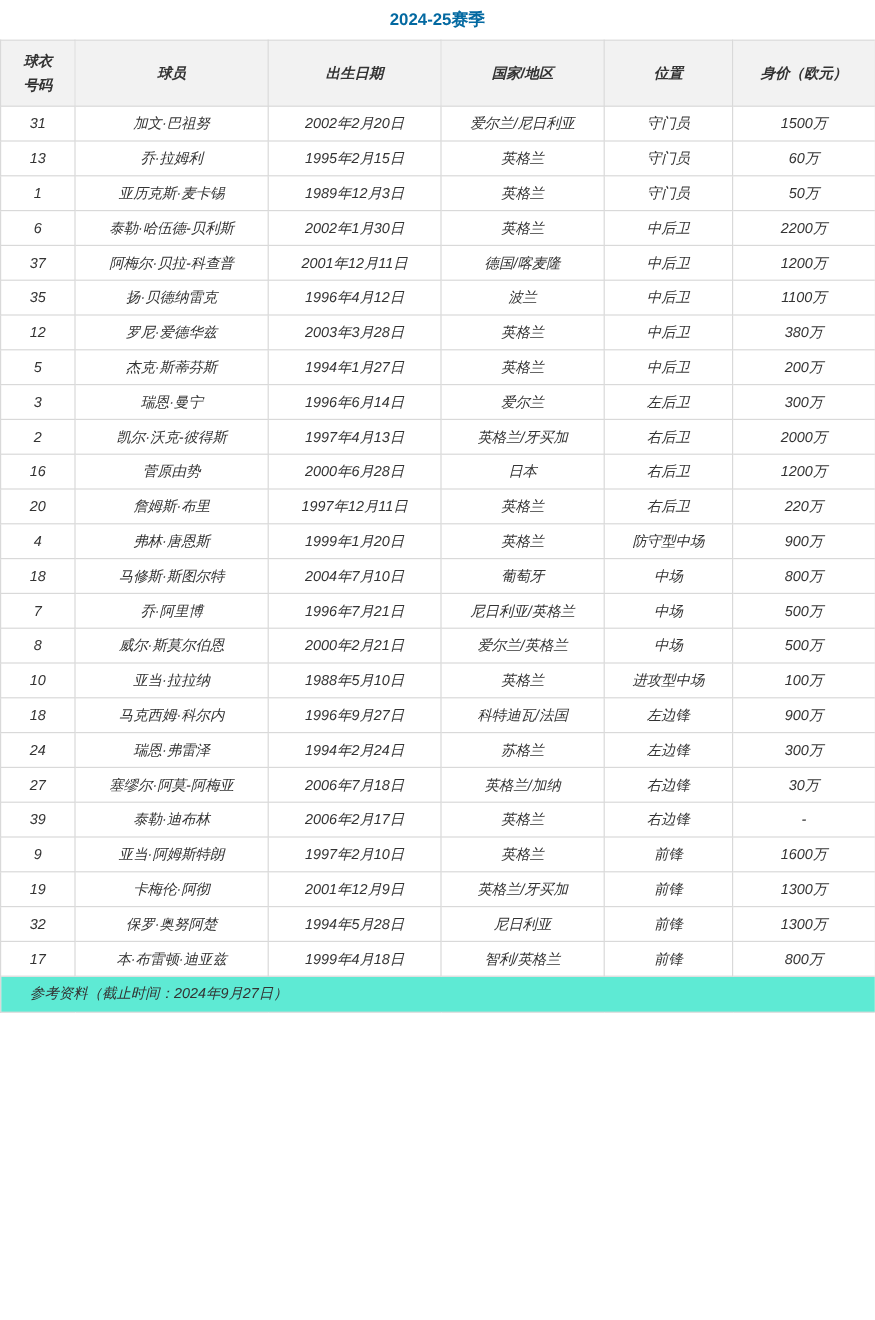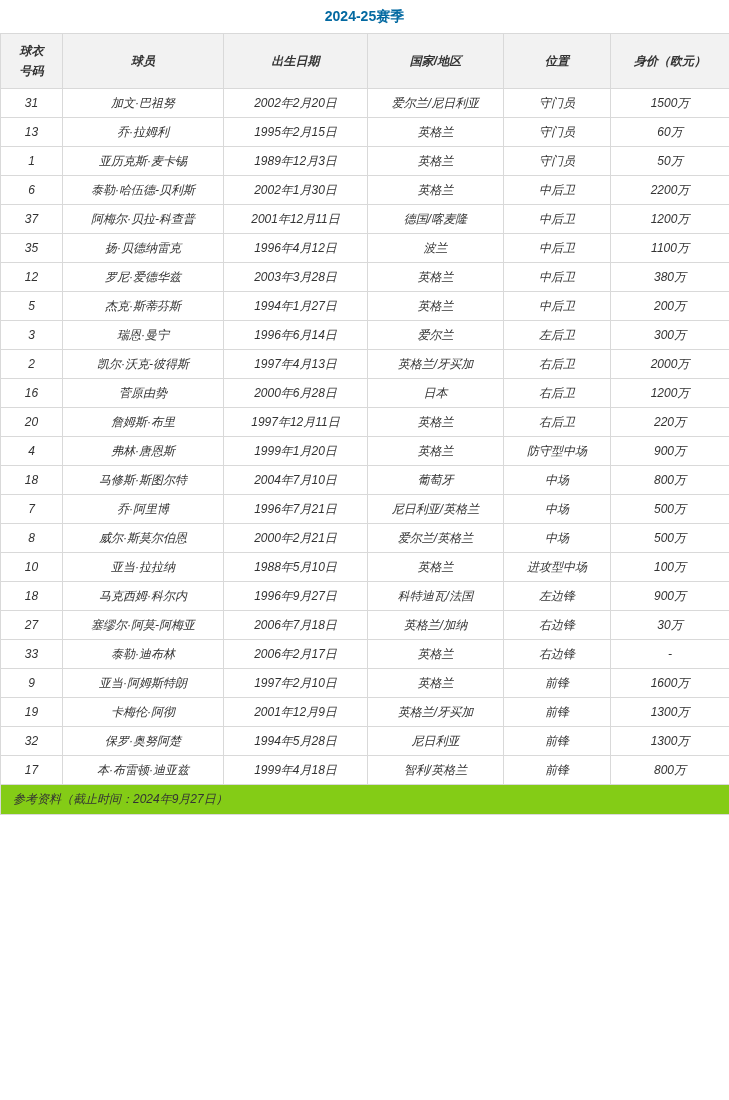--- a/index.html
+++ b/index.html
@@ -45,22 +45,22 @@
     line-height: 20px;
     white-space: normal;
   }
   table.squad tbody td {
     height: 28px;
     background: #ffffff;
   }
   table.squad tfoot td {
     height: 29px;
     text-align: left;
-    padding-left: 12px;
-    background: #84cc16;
+    padding-left: 24px;
+    background: #5eead4;
   }
   .col-number { width: 62px; }
   .col-player { width: 161px; }
   .col-birth  { width: 144px; }
   .col-country{ width: 136px; }
   .col-pos    { width: 107px; }
   .col-value  { width: 119px; }
 </style>
 </head>
 <body>
@@ -225,29 +225,37 @@
   </tr>
       <tr>
     <td>18</td>
     <td>马克西姆·科尔内</td>
     <td>1996年9月27日</td>
     <td>科特迪瓦/法国</td>
     <td>左边锋</td>
     <td>900万</td>
   </tr>
       <tr>
+    <td>24</td>
+    <td>瑞恩·弗雷泽</td>
+    <td>1994年2月24日</td>
+    <td>苏格兰</td>
+    <td>左边锋</td>
+    <td>300万</td>
+  </tr>
+      <tr>
     <td>27</td>
     <td>塞缪尔·阿莫-阿梅亚</td>
     <td>2006年7月18日</td>
     <td>英格兰/加纳</td>
     <td>右边锋</td>
     <td>30万</td>
   </tr>
       <tr>
-    <td>33</td>
+    <td>39</td>
     <td>泰勒·迪布林</td>
     <td>2006年2月17日</td>
     <td>英格兰</td>
     <td>右边锋</td>
     <td>-</td>
   </tr>
       <tr>
     <td>9</td>
     <td>亚当·阿姆斯特朗</td>
     <td>1997年2月10日</td>

